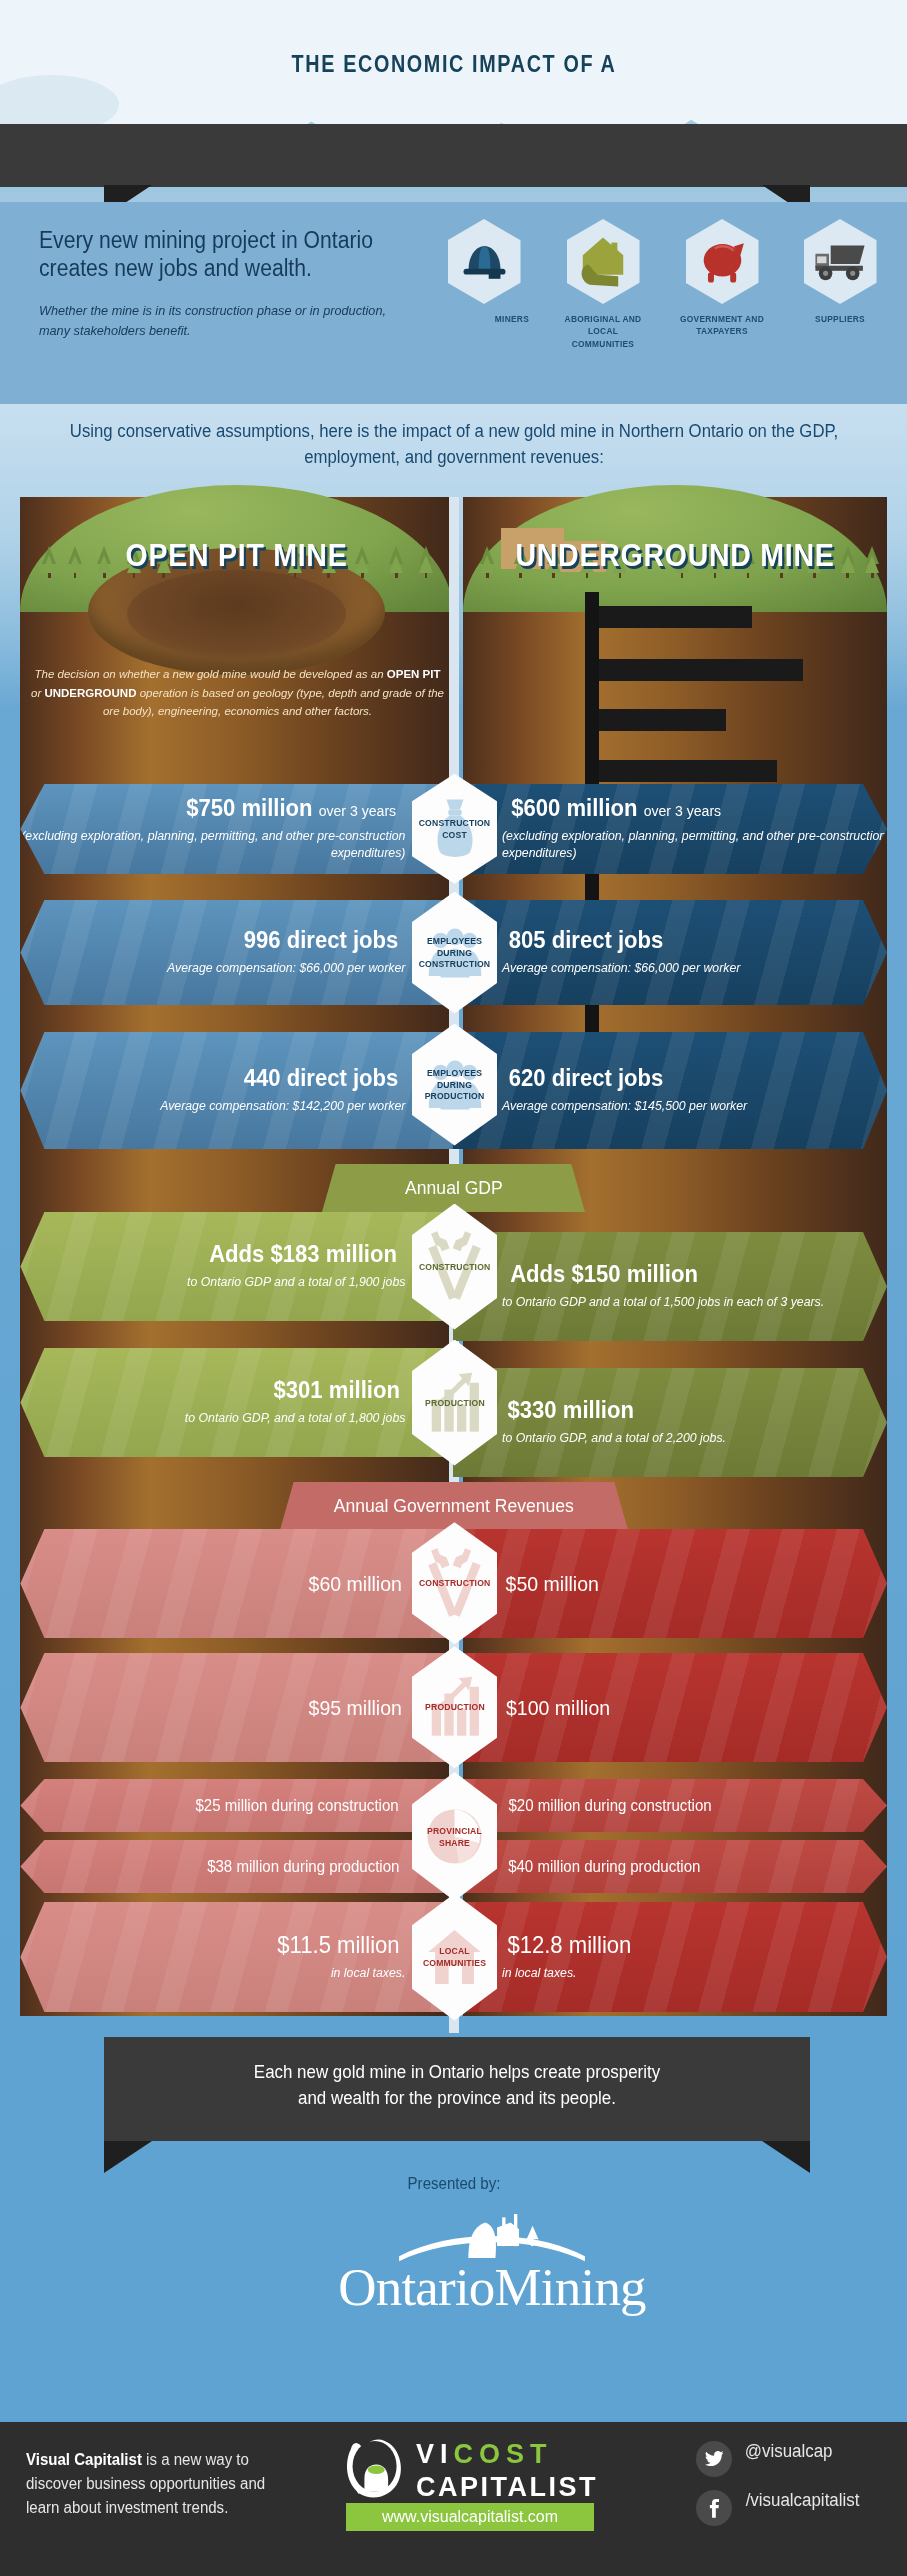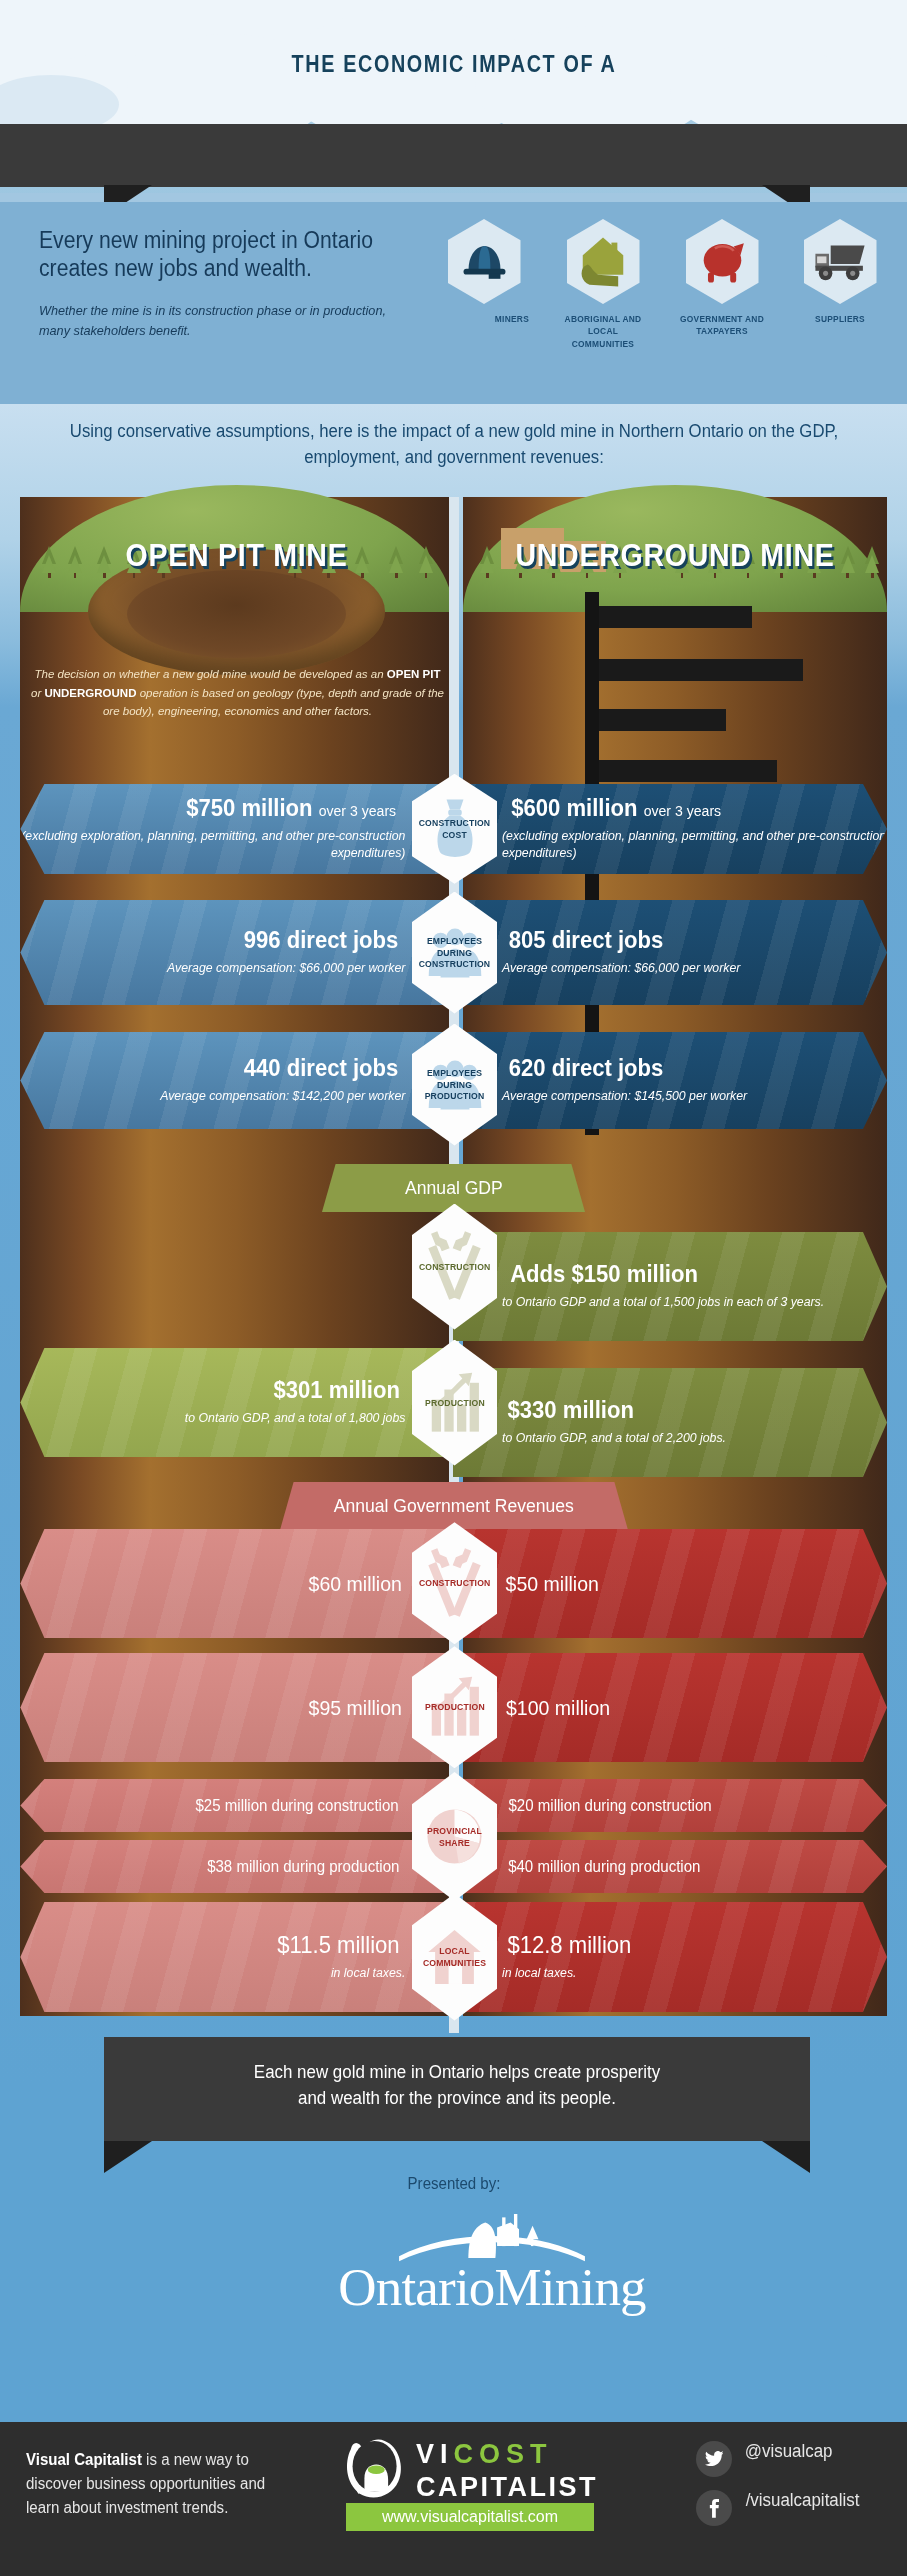--- a/index.html
+++ b/index.html
@@ -563,21 +563,21 @@
               <circle cx="50" cy="18" r="9" fill="#bcd7ea"></circle>
             <path d="M2 60 C2 40 10 30 16 30 C22 30 30 40 30 60 Z" fill="#bcd7ea"></path>
             <path d="M16 62 C16 38 24 28 33 28 C42 28 50 38 50 62 Z" fill="#bcd7ea"></path>
             <path d="M36 60 C36 40 44 30 50 30 C56 30 64 40 64 60 Z" fill="#bcd7ea"></path>
           </svg>
         </span>
         <span class="bl">EMPLOYEES DURING CONSTRUCTION</span>
       </div>
     </div>
 
-    <div class="row" style="top:628px; height:97px; z-index:5;">
+    <div class="row" style="top:628px; height:117px; z-index:5;">
       <div class="bar bar-l blue-l">
         <div class="stripes"></div>
         <div class="val">
           <div class="big">440 direct jobs</div>
           <div class="note">Average compensation: $142,200 per worker</div>
         </div>
       </div>
       <div class="bar bar-r blue-r">
         <div class="stripes"></div>
         <div class="val">
@@ -598,20 +598,27 @@
         </span>
         <span class="bl">EMPLOYEES DURING PRODUCTION</span>
       </div>
     </div>
 
     <div class="sect green" style="left:322px; top:760px; width:263px;">
       <span>Annual GDP</span>
     </div>
 
     <div class="row" style="top:808px; height:109px; z-index:5;">
+      <div class="bar bar-l green-l">
+        <div class="stripes"></div>
+        <div class="val">
+          <div class="big">Adds $183 million</div>
+          <div class="note">to Ontario GDP and a total of 1,900 jobs</div>
+        </div>
+      </div>
       <div class="bar bar-r green-r">
         <div class="stripes"></div>
         <div class="val">
           <div class="big">Adds $150 million</div>
           <div class="note">to Ontario GDP and a total of 1,500 jobs in each of 3 years.</div>
         </div>
       </div>
       <div class="badge greenbadge" style="top:-8.5px; height:126px;">
         <span class="glyph">
           <svg width="63" height="81" viewBox="0 0 74 96">

